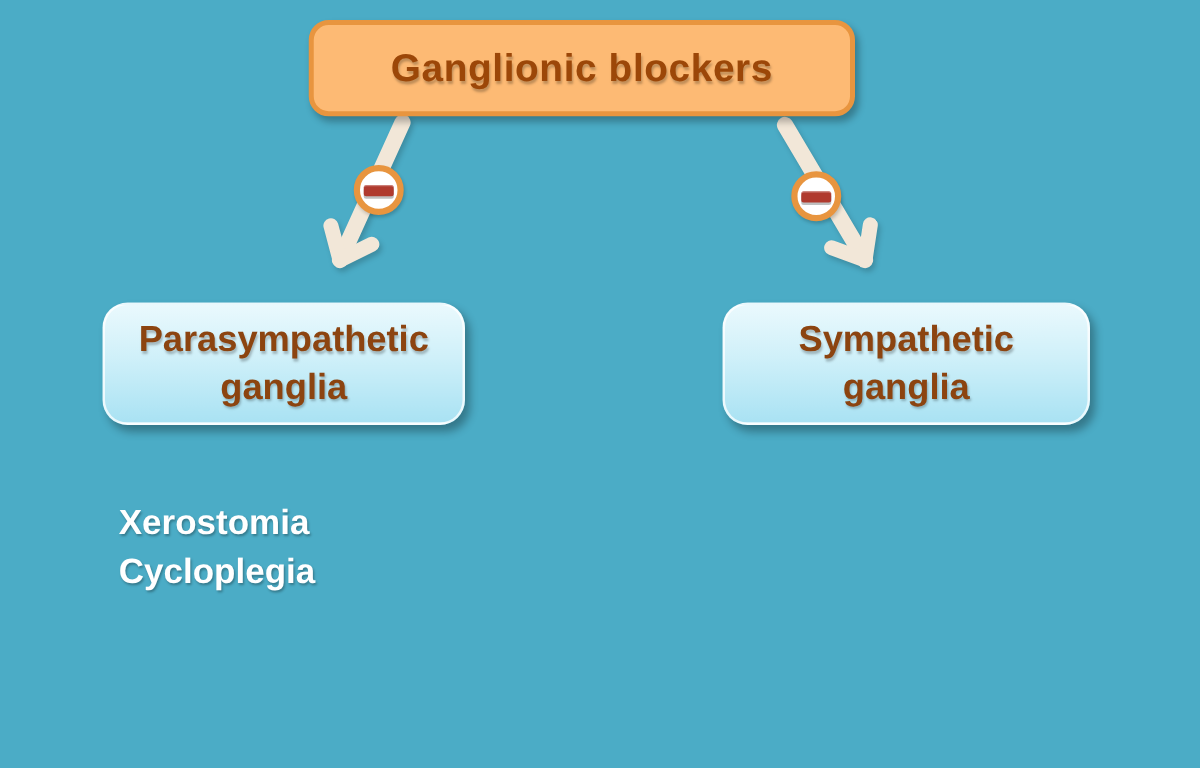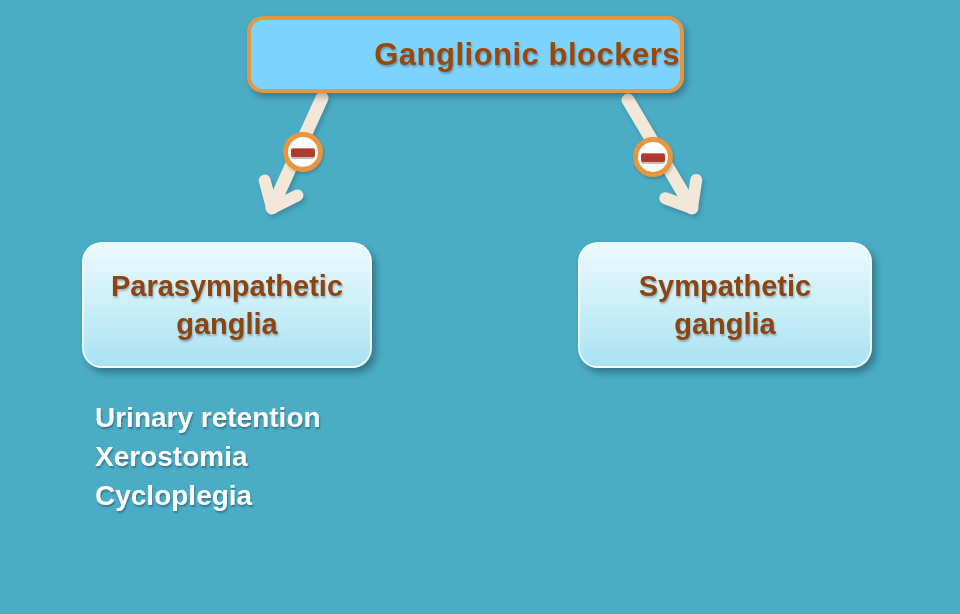--- a/index.html
+++ b/index.html
@@ -11,27 +11,27 @@
     height: 614px;
     background: #4BACC6;
     overflow: hidden;
   }
 
   
   .title-box {
     position: absolute;
     left: 247px; top: 16px;
     width: 437px; height: 77px;
-    background: #7dd3fc;
+    background: #fdba74;
     border: 4px solid #E8953F;
     border-radius: 16px;
     box-sizing: border-box;
     display: flex;
     align-items: center;
-    justify-content: flex-end;
+    justify-content: center;
     box-shadow: 3px 4px 6px rgba(0,0,0,0.28);
   }
   .title-box .title-text {
     color: #9C4708;
     font-size: 31px;
     font-weight: bold;
     letter-spacing: 0.5px;
     text-shadow: 1px 2px 2px rgba(0,0,0,0.25);
   }
 
@@ -61,21 +61,21 @@
     border-radius: 2px;
     box-shadow: 0 2px 0 rgba(0,0,0,0.25), inset 0 1px 0 rgba(255,255,255,0.35);
   }
   .badge-left  { left: 283px; top: 132px; }
   .badge-right { left: 633px; top: 137px; }
 
   
   .node-box {
     position: absolute;
     top: 242px;
-    height: 126px;
+    height: 98px;
     border-radius: 20px;
     box-sizing: border-box;
     background: linear-gradient(180deg, #EAF9FD 0%, #CFF0F9 45%, #A9E2F3 100%);
     border: 2px solid rgba(255,255,255,0.75);
     box-shadow: 4px 5px 7px rgba(0,0,0,0.30);
     display: flex;
     flex-direction: column;
     align-items: center;
     justify-content: center;
     text-align: right;
@@ -136,19 +136,18 @@
     <span class="node-line">Parasympathetic</span>
     <span class="node-line">ganglia</span>
   </div>
 
   <div class="node-box node-right">
     <span class="node-line">Sympathetic</span>
     <span class="node-line">ganglia</span>
   </div>
 
   <div class="effects effects-left">
-    <span class="effect-item">Urinary retention</span>
     <span class="effect-item">Xerostomia</span>
     <span class="effect-item">Cycloplegia</span>
   </div>
 
 
 </div>
 
 </body></html>

